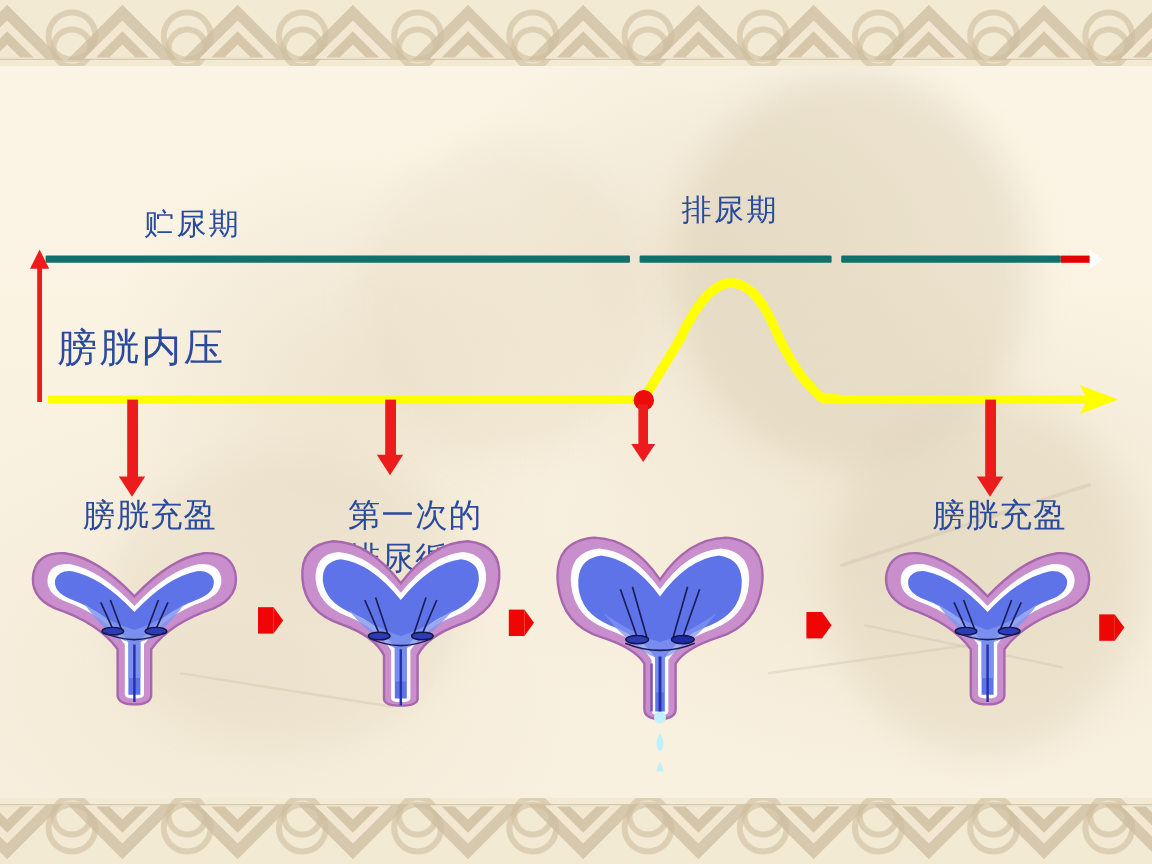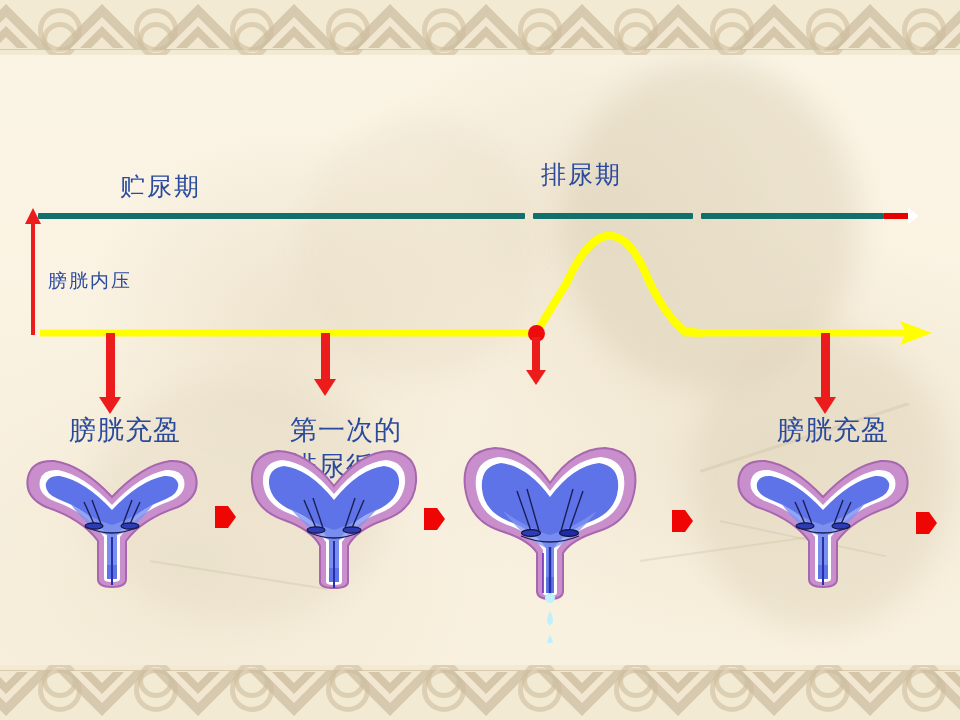--- a/index.html
+++ b/index.html
@@ -64,21 +64,21 @@
     font-family:"DejaVu Serif","Liberation Serif",serif;
     white-space:nowrap;
   }
 
   
   .phase-label{
     position:absolute;color:#2a4a9e;font-size:25px;letter-spacing:2px;
     font-family:Liberation Mono, monospace;white-space:nowrap;
   }
   #phase-storage{left:120px;top:170px;}
-  #phase-voiding{left:541px;top:158px;}
+  #phase-voiding{left:568px;top:158px;}
 
   
   .teal-seg{position:absolute;height:6px;background:#11706b;top:213px;border-radius:1px;}
   #teal1{left:38px;width:487px;}
   #teal2{left:533px;width:160px;}
   #teal3{left:701px;width:183px;}
   #teal-red{position:absolute;left:884px;top:213px;width:26px;height:6px;background:#e60000;}
   #teal-tip{
     position:absolute;left:908px;top:208px;width:0;height:0;
     border-top:8px solid transparent;border-bottom:8px solid transparent;
@@ -86,21 +86,21 @@
   }
 
   
   #yaxis-arrow{position:absolute;left:31px;top:222px;width:4px;height:113px;background:#ed1c1c;}
   #yaxis-arrow-head{
     position:absolute;left:25px;top:208px;width:0;height:0;
     border-left:8px solid transparent;border-right:8px solid transparent;
     border-bottom:16px solid #ed1c1c;
   }
   #yaxis-label{
-    position:absolute;left:48px;top:268px;color:#2a4a9e;font-size:19px;letter-spacing:2px;
+    position:absolute;left:48px;top:268px;color:#2a4a9e;font-size:33px;letter-spacing:2px;
     font-family:Liberation Sans, sans-serif;white-space:nowrap;
   }
 
   
   #yellow-svg{position:absolute;left:0;top:0;width:960px;height:720px;pointer-events:none;}
 
   
   .drop-arrow{position:absolute;width:9px;background:#ed1c1c;}
   .drop-head{
     position:absolute;width:0;height:0;

